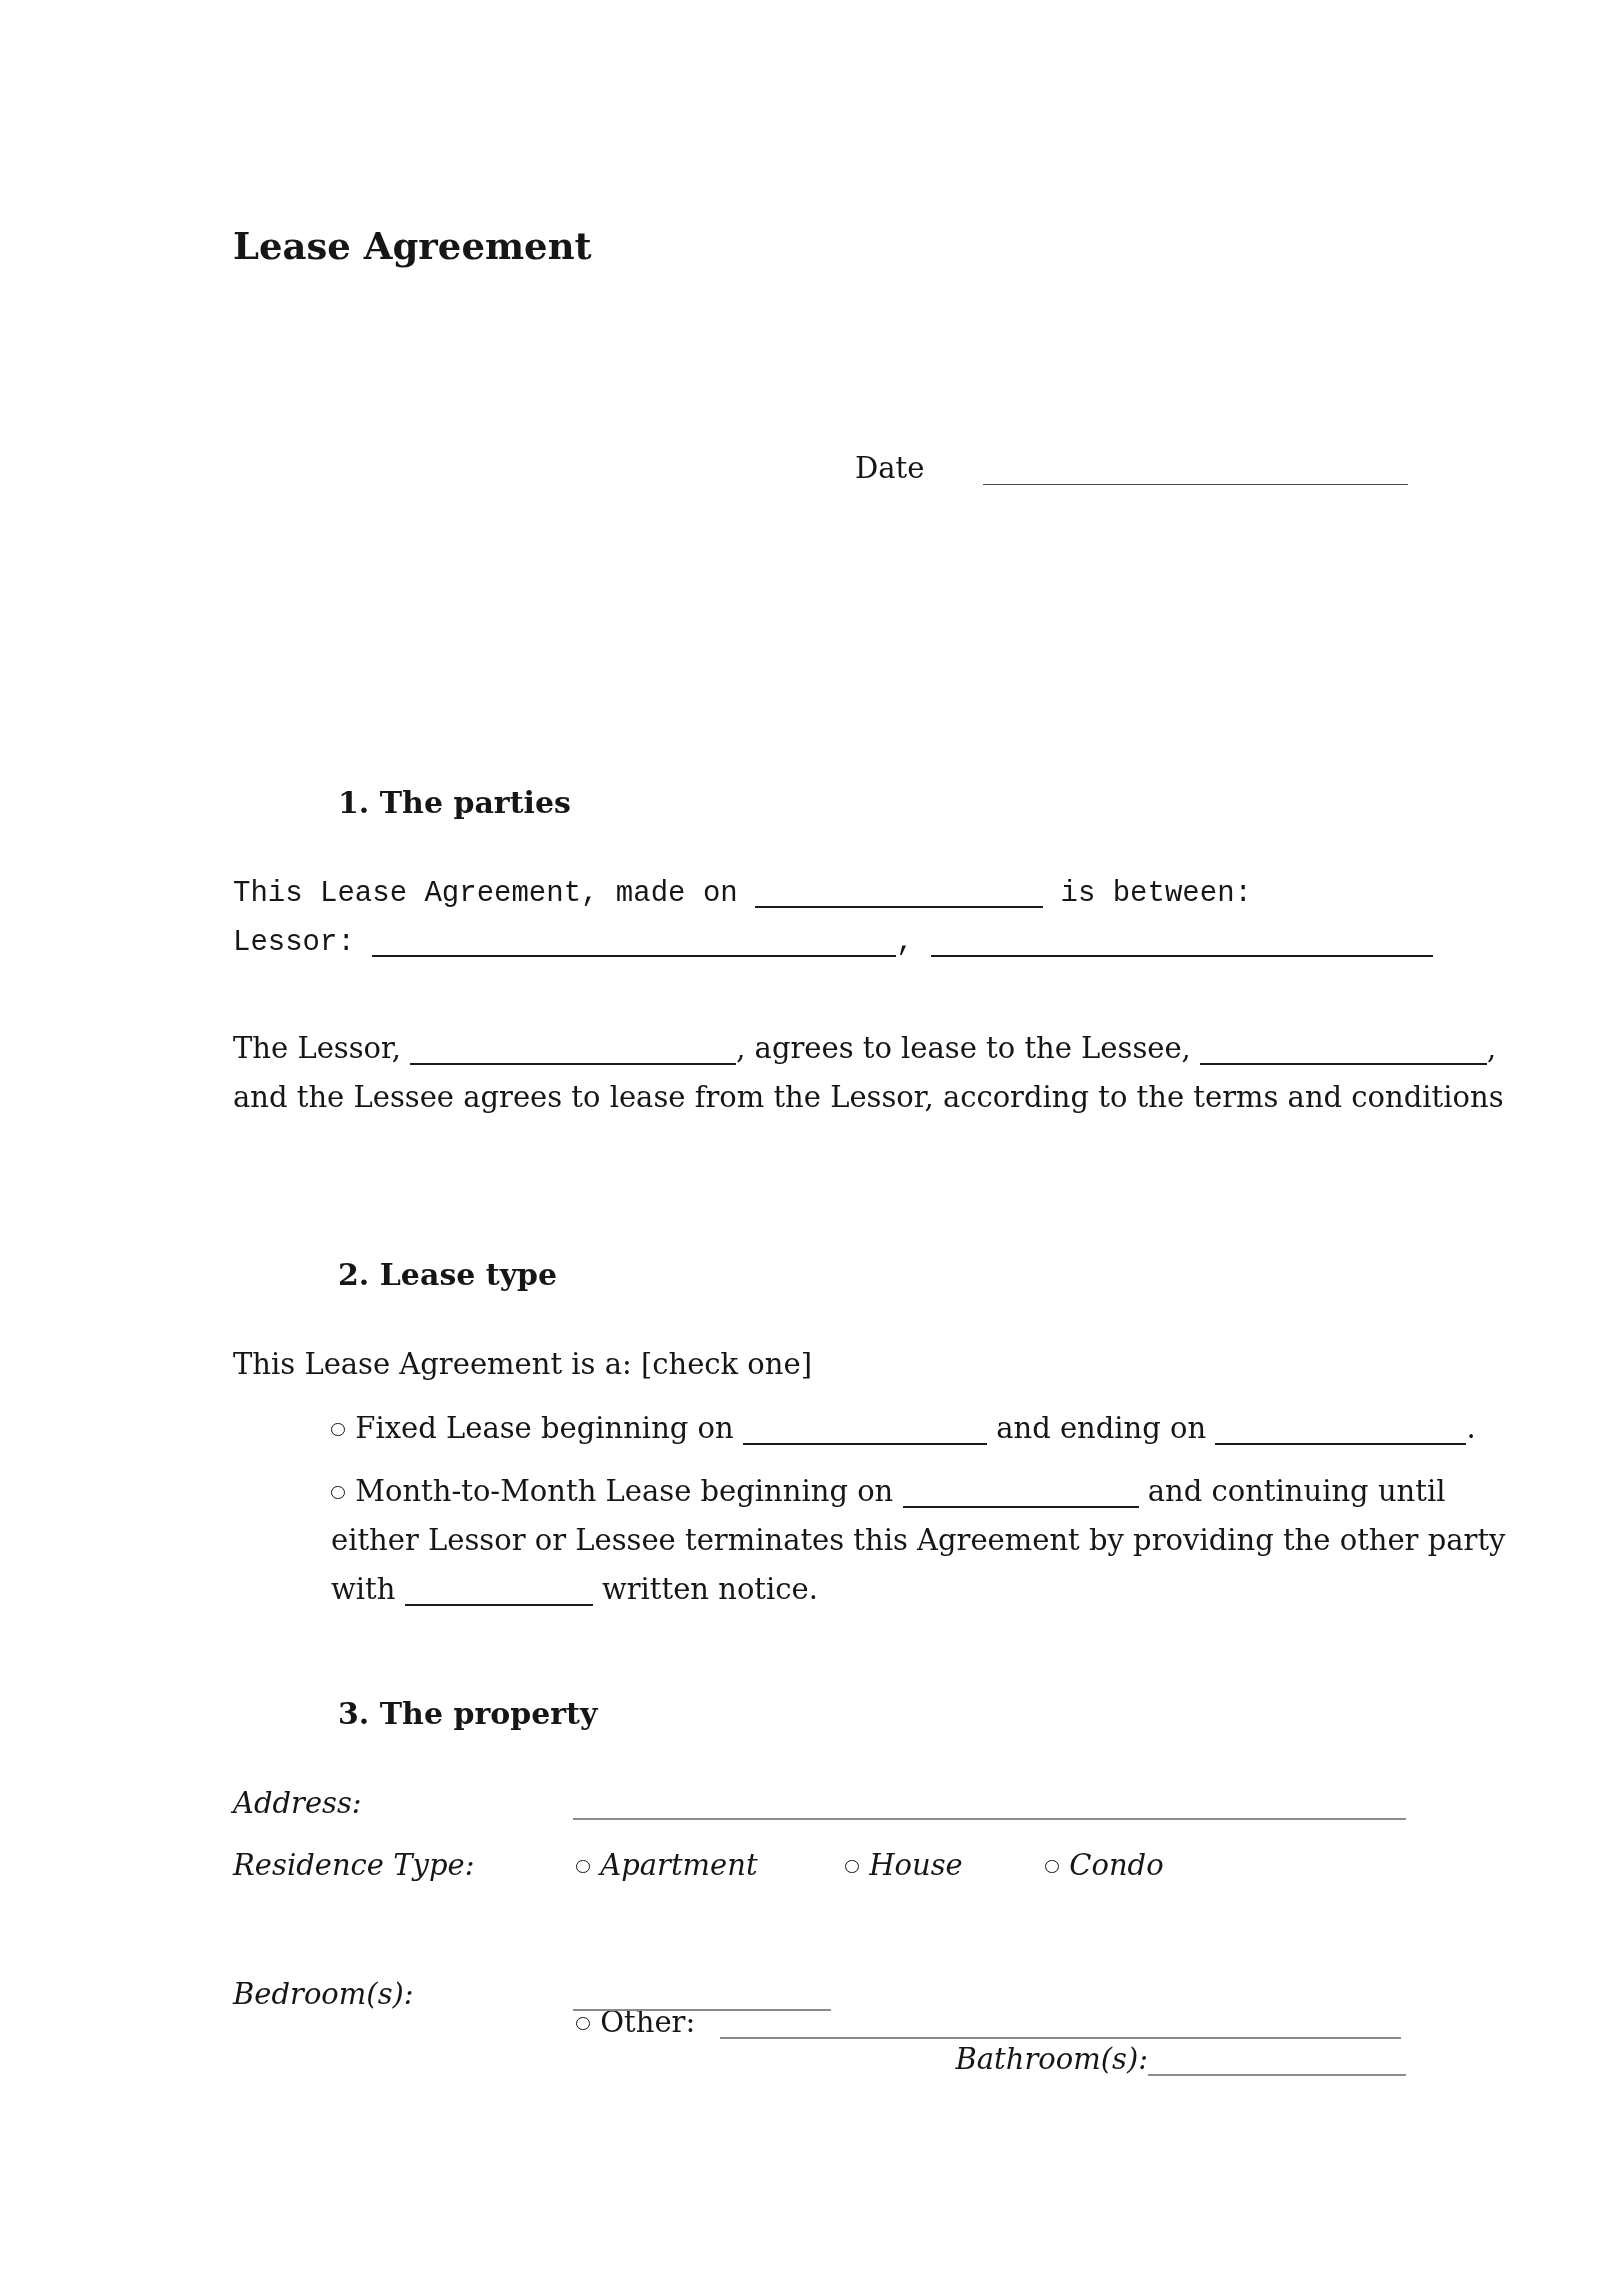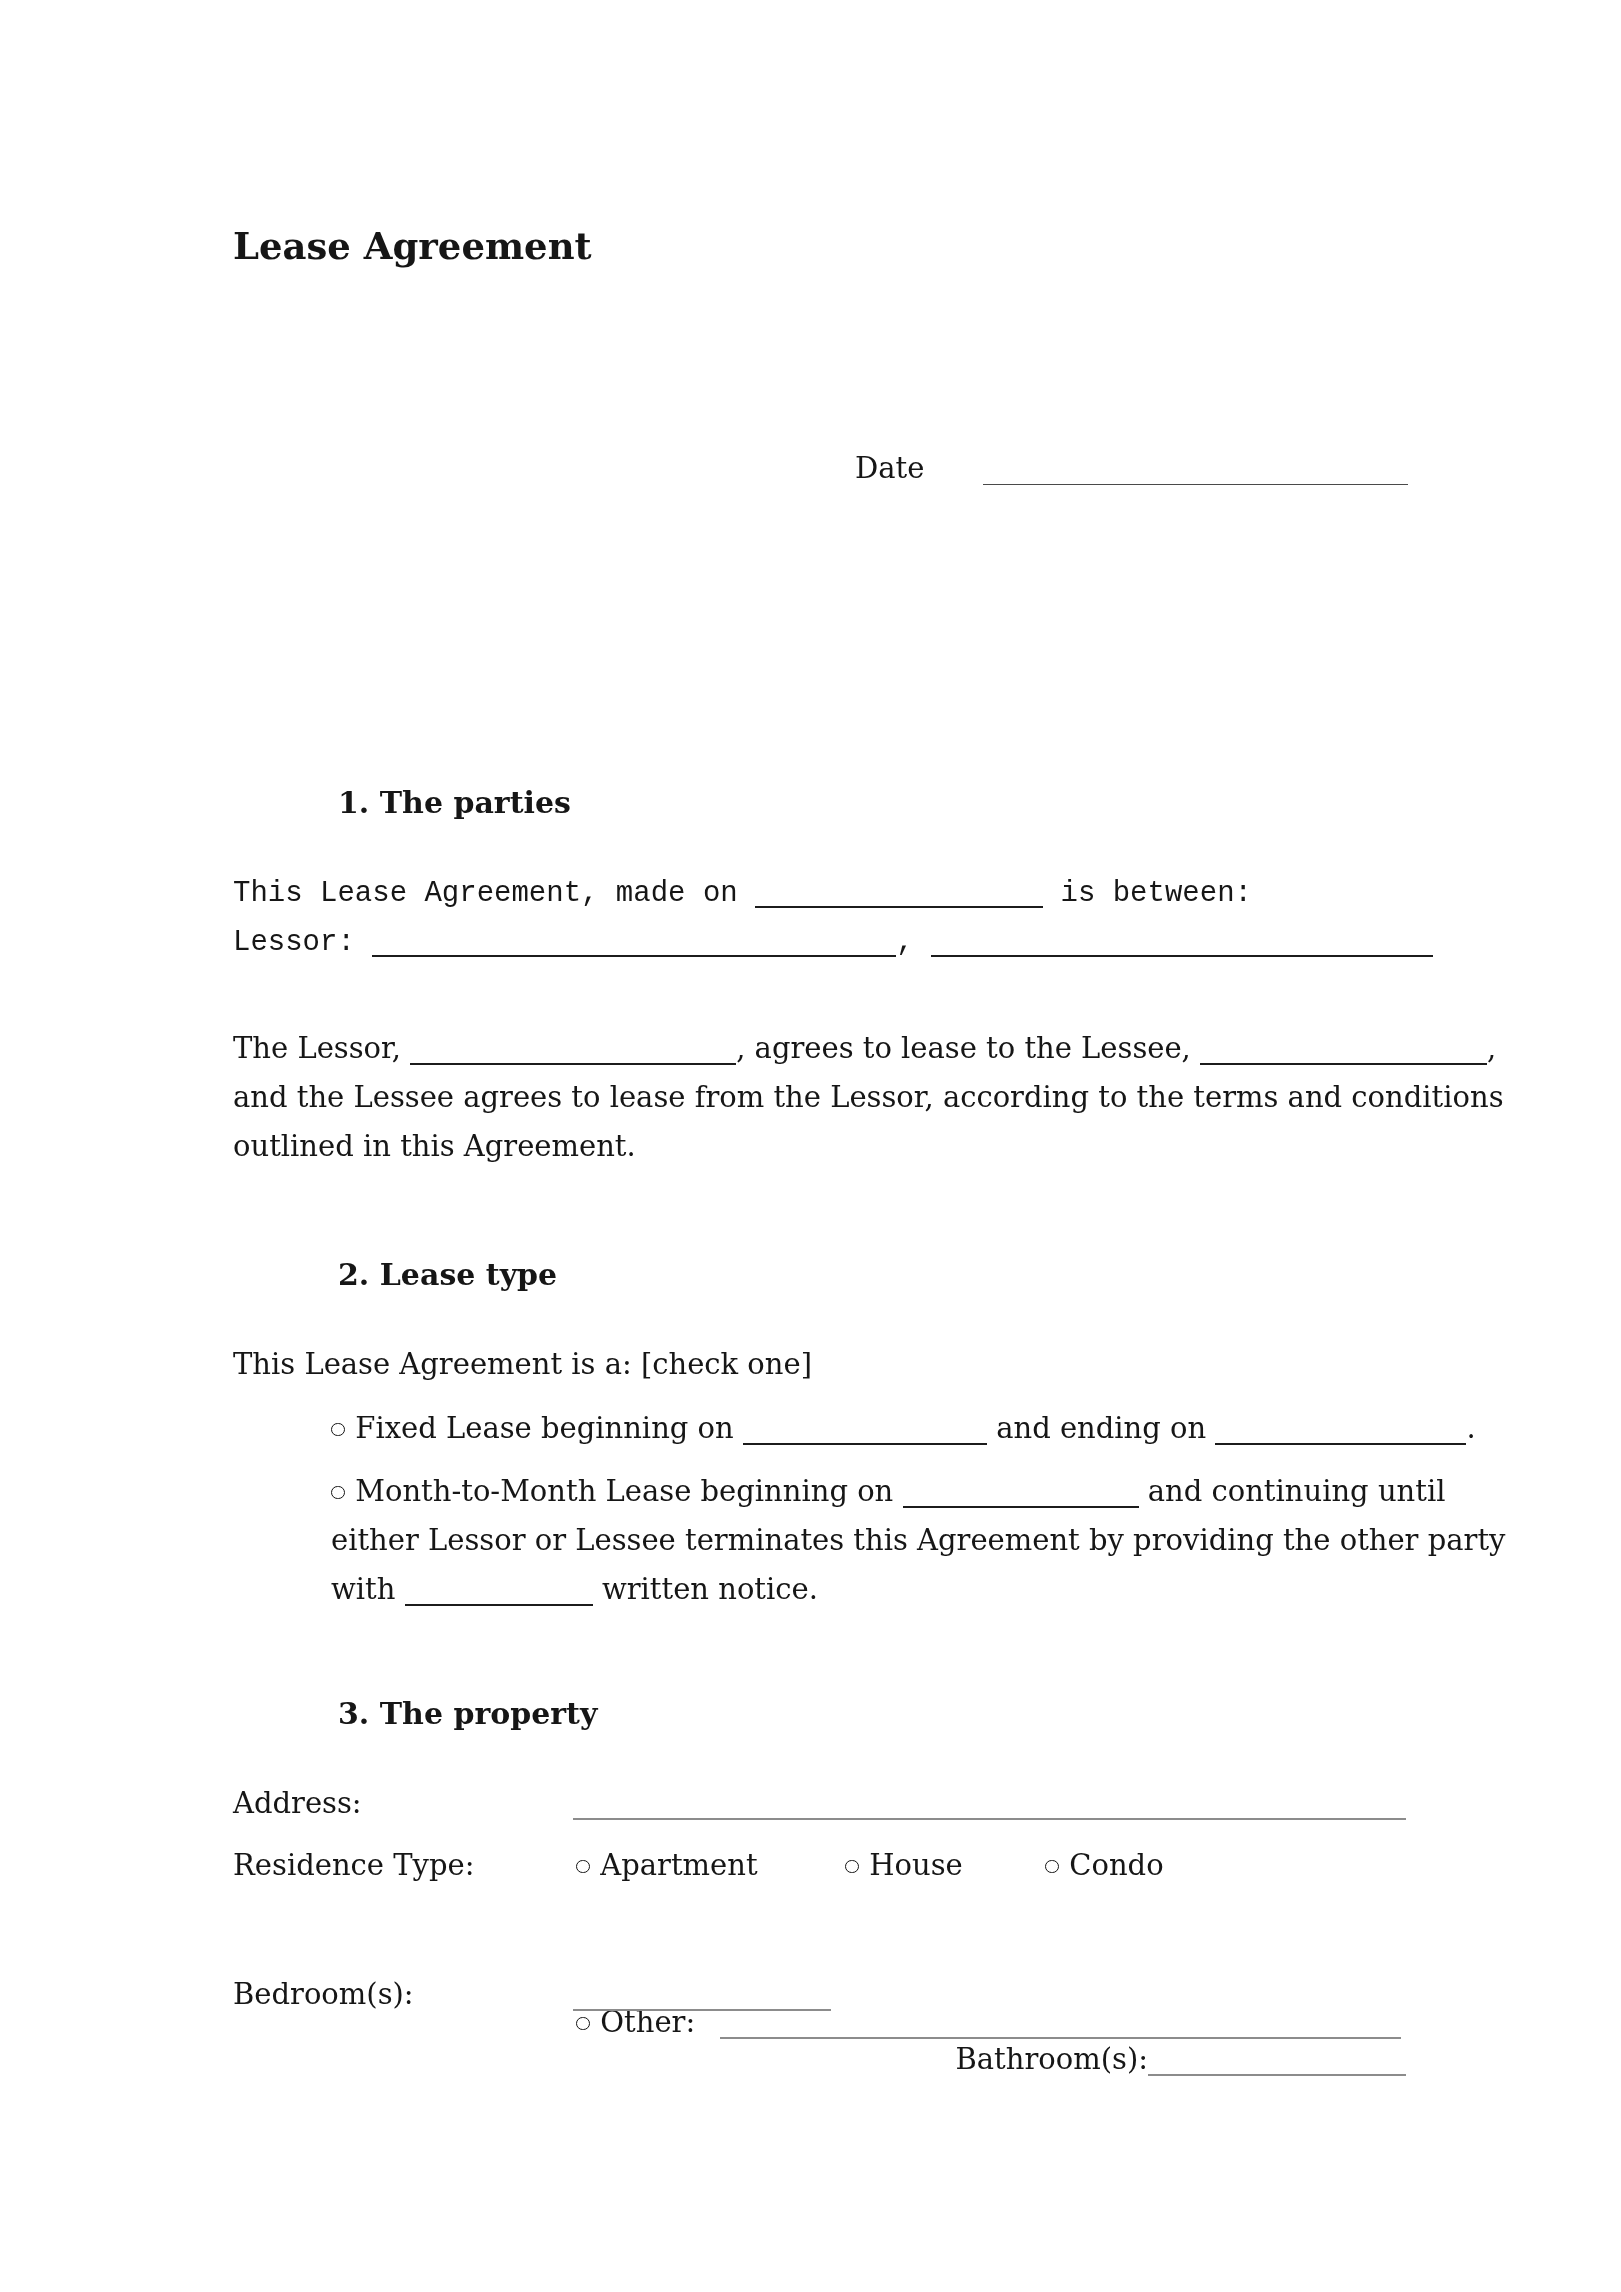--- a/index.html
+++ b/index.html
@@ -33,21 +33,21 @@
   }
   .radio{
     display:inline-block;width:11.6px;height:11.6px;border:1.8px solid #141414;
     border-radius:50%;vertical-align:1.8px;margin-right:10.7px;background:#fff;
   }
   .w322{width:288px;} .w585{width:524px;} .w560{width:502px;}
   .w712{width:638px;} .w364{width:326px;} .w320{width:287px;}
   .w272{width:244px;} .w280{width:251px;} .w264{width:236px;}
   .w210{width:188px;} .w475{width:425px;} .w930{width:833px;}
   .w760{width:681px;} .w288{width:258px;}
-  .prop-row{left:233px;width:1173px;}
+  .prop-row{left:233px;width:1173px;font-style:italic;}
   .prop-label{display:inline-block;width:340px;}
   .res-opt{position:absolute;top:0;}
 </style>
 </head>
 <body>
 
 <div class="abs doc-title">Lease Agreement</div>
 
 <div class="abs bodytext" style="left:855px;top:444px;">
   <span>Date</span>
@@ -57,21 +57,20 @@
 <div class="abs h-section" style="left:338px;top:785px;">1. The parties</div>
 
 <div class="abs bodytext" style="left:233px;top:869px;font-family:Liberation Mono, monospace;">
   <div class="line"><span>This Lease Agreement, made on</span> <span class="blank w322"></span> <span>is between:</span></div>
   <div class="line"><span>Lessor:</span> <span class="blank w585"></span><span>,</span> <span class="blank w560"></span></div>
 </div>
 
 <div class="abs bodytext" style="left:233px;top:1024px;">
   <div class="line"><span>The Lessor,</span> <span class="blank w364"></span><span>, agrees to lease to the Lessee,</span> <span class="blank w320"></span><span>,</span></div>
   <div class="line"><span>and the Lessee agrees to lease from the Lessor, according to the terms and conditions</span></div>
-  <div class="line"><span>outlined in this Agreement.</span></div>
 </div>
 
 <div class="abs h-section" style="left:338px;top:1257px;">2. Lease type</div>
 
 <div class="abs bodytext" style="left:233px;top:1340px;">
   <div class="line"><span>This Lease Agreement is a: [check one]</span></div>
 </div>
 
 <div class="abs bodytext" style="left:331px;top:1404px;">
   <div class="line"><span class="radio"></span><span>Fixed Lease beginning on</span> <span class="blank w272"></span> <span>and ending on</span> <span class="blank w280"></span><span>.</span></div>

